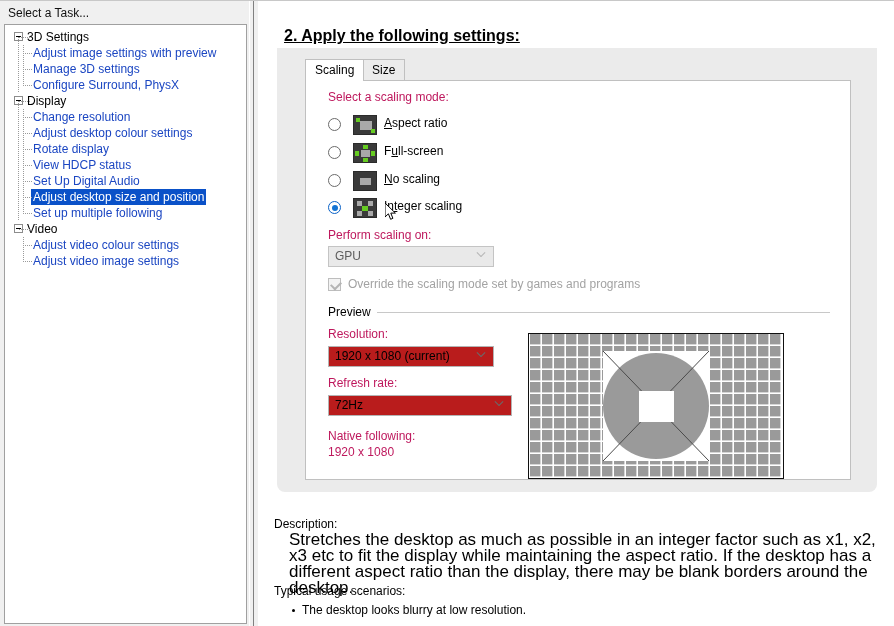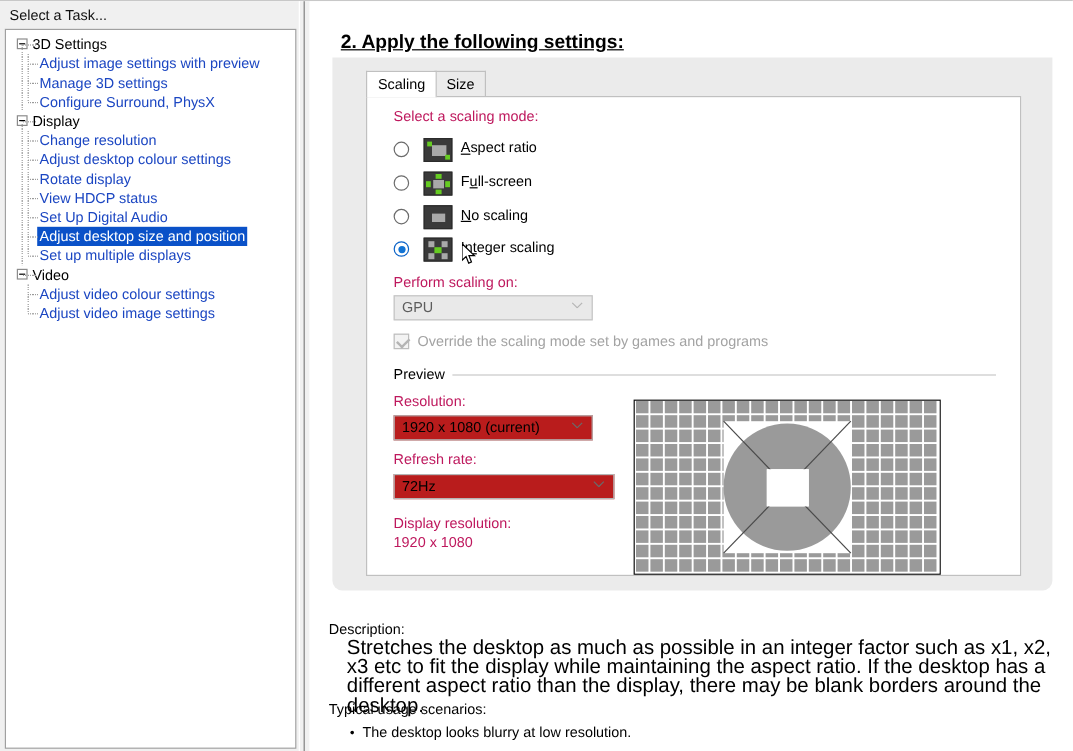--- a/index.html
+++ b/index.html
@@ -385,21 +385,21 @@
           <div class="tree-row tree-child"><span class="leadv"></span><span class="leadin"></span><span>Adjust image settings with preview</span></div>
           <div class="tree-row tree-child"><span class="leadv"></span><span class="leadin"></span><span>Manage 3D settings</span></div>
           <div class="tree-row tree-child last"><span class="leadv"></span><span class="leadin"></span><span>Configure Surround, PhysX</span></div>
           <div class="tree-row tree-root"><span class="expander"></span><span class="hstub"></span><span class="root-label">Display</span></div>
           <div class="tree-row tree-child"><span class="leadv"></span><span class="leadin"></span><span>Change resolution</span></div>
           <div class="tree-row tree-child"><span class="leadv"></span><span class="leadin"></span><span>Adjust desktop colour settings</span></div>
           <div class="tree-row tree-child"><span class="leadv"></span><span class="leadin"></span><span>Rotate display</span></div>
           <div class="tree-row tree-child"><span class="leadv"></span><span class="leadin"></span><span>View HDCP status</span></div>
           <div class="tree-row tree-child"><span class="leadv"></span><span class="leadin"></span><span>Set Up Digital Audio</span></div>
           <div class="tree-row tree-child"><span class="leadv"></span><span class="leadin"></span><span class="sel-highlight">Adjust desktop size and position</span></div>
-          <div class="tree-row tree-child last"><span class="leadv"></span><span class="leadin"></span><span>Set up multiple displays</span></div>
+          <div class="tree-row tree-child last"><span class="leadv"></span><span class="leadin"></span><span>Set up multiple following</span></div>
           <div class="tree-row tree-root"><span class="expander"></span><span class="hstub"></span><span class="root-label">Video</span></div>
           <div class="tree-row tree-child"><span class="leadv"></span><span class="leadin"></span><span>Adjust video colour settings</span></div>
           <div class="tree-row tree-child last"><span class="leadv"></span><span class="leadin"></span><span>Adjust video image settings</span></div>
           <span class="vline" style="top: 12px; height: 56px;"></span>
           <span class="vline" style="top: 76px; height: 120px;"></span>
         </div>
     </div>
   </div>
 
   <div id="splitter">
@@ -485,21 +485,21 @@
         <span>1920 x 1080 (current)</span>
         <span class="chev"></span>
       </div>
 
       <div class="panel-label" style="left:22px; top:295px;">Refresh rate:</div>
       <div class="combo" style="left:22px; top:314px; width:184px;">
         <span>72Hz</span>
         <span class="chev"></span>
       </div>
 
-      <div class="panel-label" style="left:22px; top:348px;">Display resolution:</div>
+      <div class="panel-label" style="left:22px; top:348px;">Native following:</div>
       <div class="panel-label" style="left:22px; top:364px;">1920 x 1080</div>
 
       <div id="preview-image">
         <svg width="254" height="144" viewBox="0 0 254 144">
           <rect x="0" y="0" width="254" height="144" fill="#ffffff"></rect>
           <g fill="#9a9a9a" id="grid-cells">
               <rect x="1" y="0" width="10.4" height="10.4"></rect>
               <rect x="13" y="0" width="10.4" height="10.4"></rect>
               <rect x="25" y="0" width="10.4" height="10.4"></rect>
               <rect x="37" y="0" width="10.4" height="10.4"></rect>

